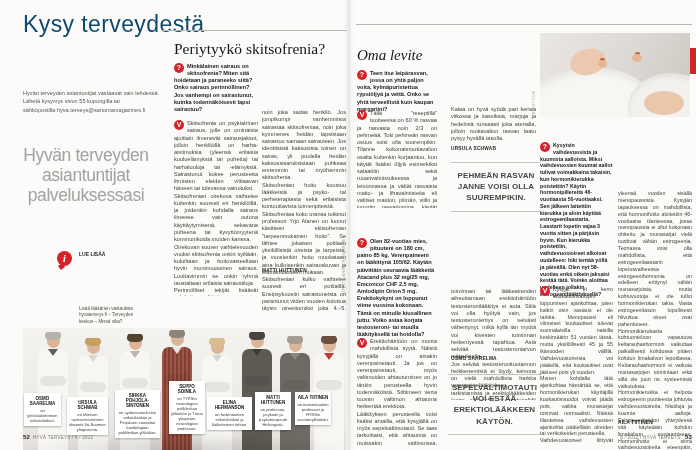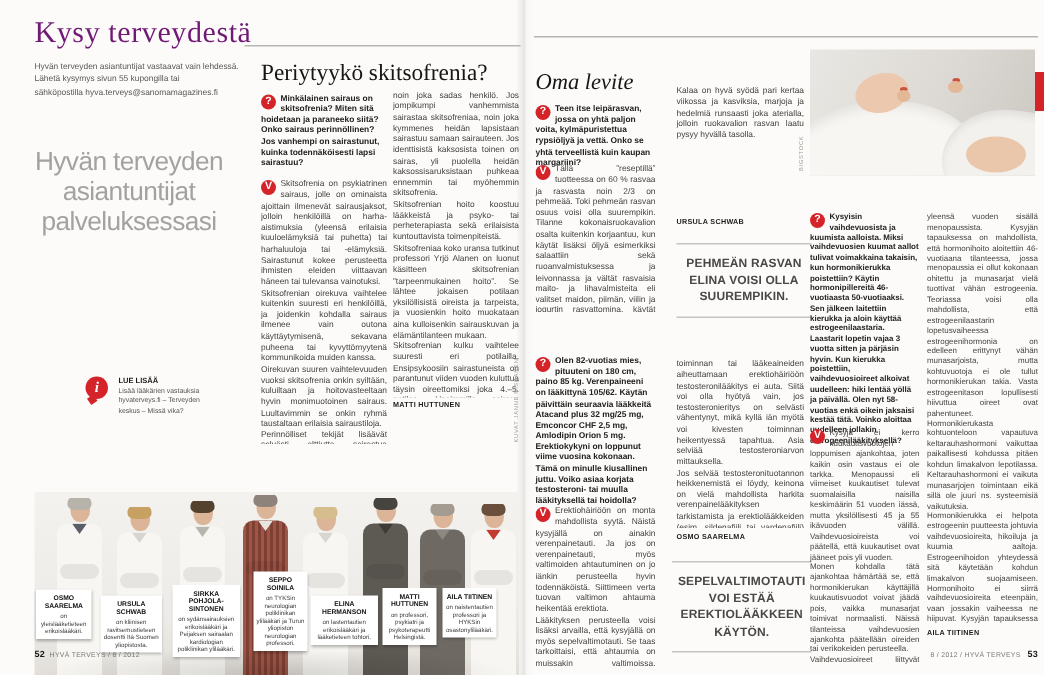--- a/index.html
+++ b/index.html
@@ -1,23 +1,23 @@
 <!DOCTYPE html>
 <html><head>
 <meta charset="utf-8">
 <style>
   html,body{margin:0;padding:0;background:#ffffff;}
   #page{position:relative;width:696px;height:450px;background:#fcfbf9;overflow:hidden;
         font-family:"Liberation Sans",sans-serif;color:#3c3b39;}
   .abs{position:absolute;}
-  .pre{white-space:pre-line;}
+  .pre{white-space:pre-line;margin-top:48px;}
   .rule{position:absolute;height:1px;background:#b8b6b2;}
   .gutter{position:absolute;left:344px;top:0;width:12px;height:450px;
           background:linear-gradient(90deg,rgba(0,0,0,0) 0%,rgba(0,0,0,0.09) 46%,rgba(0,0,0,0.02) 58%,rgba(0,0,0,0) 100%);}
-  .kicker{font-family:Liberation Serif, serif;font-size:20px;color:#701a75;letter-spacing:.4px;}
+  .kicker{font-family:Liberation Sans, sans-serif;font-size:23px;color:#0c4a6e;letter-spacing:.4px;}
   .intro{font-size:5.6px;line-height:1.5;color:#5a5856;}
   .bighead{font-size:17.5px;line-height:1.13;letter-spacing:-.4px;color:#a3a2a0;text-align:center;}
   .deck{font-family:"Liberation Serif",serif;font-weight:700;font-size:8.6px;line-height:1.2;text-align:center;color:#2c2b29;}
   .art-head{font-family:"Liberation Serif",serif;color:#171614;text-align:right;}
   .qa-q{font-weight:700;font-size:5.6px;line-height:1.28;color:#222120;}
   .qa-a{font-size:5.6px;line-height:1.3;color:#45433f;text-align:justify;overflow:hidden;}
   .sig{font-size:4.8px;font-weight:700;color:#1e1d1b;letter-spacing:.2px;}
   .qmark{float:left;width:10px;height:10px;margin:0 3px 1px 0;border-radius:50%;background:#d5232a;
          color:#fff;font-size:7px;font-weight:700;text-align:center;line-height:10.5px;}
   .pullquote{position:absolute;border-top:1px solid #c6c4c0;border-bottom:1px solid #c6c4c0;
@@ -219,21 +219,21 @@
   <div class="abs art-head" style="left:357px;top:47px;font-size:15px;font-style:italic;">Oma levite</div>
   <div class="abs qa-q" style="left:357px;top:70px;width:80px;">
     <span class="qmark">?</span><span>Teen itse leipärasvan, jossa on yhtä paljon voita, kylmäpuristettua rypsiöljyä ja vettä. Onko se yhtä terveellistä kuin kaupan margariini?</span>
   </div>
   <div class="abs qa-a" style="left:357px;top:110px;width:80px;height:98px;">
     <span class="qmark">V</span><span class="pre">Tällä ”reseptillä” tuotteessa on 60 % rasvaa ja rasvasta noin 2/3 on pehmeää. Toki pehmeän rasvan osuus voisi olla suurempikin. Tilanne kokonaisruokavalion osalta kuitenkin korjaantuu, kun käytät lisäksi öljyä esimerkiksi salaattiin sekä ruoanvalmistuksessa ja leivonnassa ja vältät rasvaisia maito- ja lihavalmisteita eli valitset maidon, piimän, viilin ja jogurtin rasvattomina, käytät vähärasvaista juustoa (rasvaa enintään 17 %) sekä vähärasvaisia leikkeleitä (rasvaa enintään 4 %) ja lihaa (rasvaa enintään 10 %).</span>
   </div>
   <div class="abs qa-a pre" style="left:451px;top:58px;width:85px;height:84px;">Kalaa on hyvä syödä pari kertaa viikossa ja kasviksia, marjoja ja hedelmiä runsaasti joka aterialla, jolloin ruokavalion rasvan laatu pysyy hyvällä tasolla.</div>
   <div class="abs sig" style="left:451px;top:146px;">URSULA SCHWAB</div>
   <div class="pullquote" style="left:451px;top:162px;width:86px;">PEHMEÄN RASVAN
-ELINA VOISI OLLA
+JANNE VOISI OLLA
 SUUREMPIKIN.</div>
 
   <div class="abs qa-q" style="left:357px;top:238px;width:80px;">
     <span class="qmark">?</span><span>Olen 82-vuotias mies, pituuteni on 180 cm, paino 85 kg. Verenpaineeni on lääkittynä 105/62. Käytän päivittäin seuraavia lääkkeitä Atacand plus 32 mg/25 mg, Emconcor CHF 2,5 mg, Amlodipin Orion 5 mg. Erektiokykyni on loppunut viime vuosina kokonaan. Tämä on minulle kiusallinen juttu. Voiko asiaa korjata testosteroni- tai muulla lääkityksellä tai hoidolla?</span>
   </div>
   <div class="abs qa-a" style="left:357px;top:338px;width:80px;height:107px;">
     <span class="qmark">V</span><span class="pre">Erektiohäiriöön on monta mahdollista syytä. Näistä kysyjällä on ainakin verenpainetauti. Ja jos on verenpainetauti, myös valtimoiden ahtautuminen on jo iänkin perusteella hyvin todennäköistä. Siittimeen verta tuovan valtimon ahtauma heikentää erektiota.
 Lääkityksen perusteella voisi lisäksi arvailla, että kysyjällä on myös sepelvaltimotauti. Se taas tarkoittaisi, että ahtaumia on muissakin valtimoissa. Verisuonten tai hermojen</span>
   </div>
   <div class="abs qa-a pre" style="left:451px;top:240px;width:85px;height:112px;">toiminnan tai lääkeaineiden aiheuttamaan erektiohäiriöön testosteronilääkitys ei auta. Siitä voi olla hyötyä vain, jos testosteronieritys on selvästi vähentynyt, mikä kyllä iän myötä voi kivesten toiminnan heikentyessä tapahtua. Asia selviää testosteroniarvon mittauksella.

